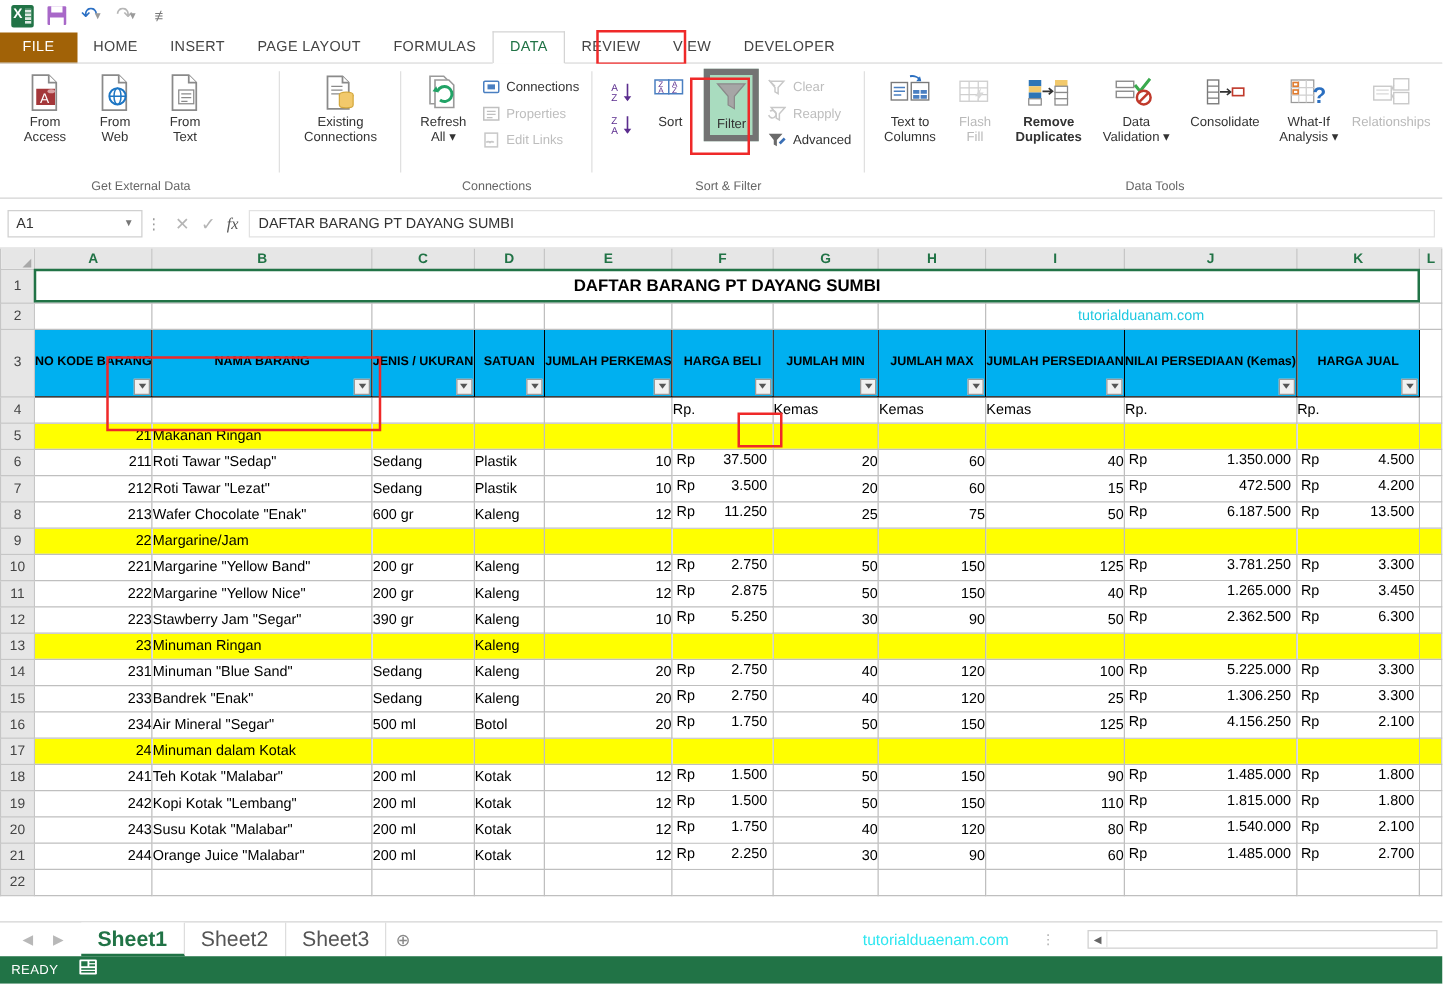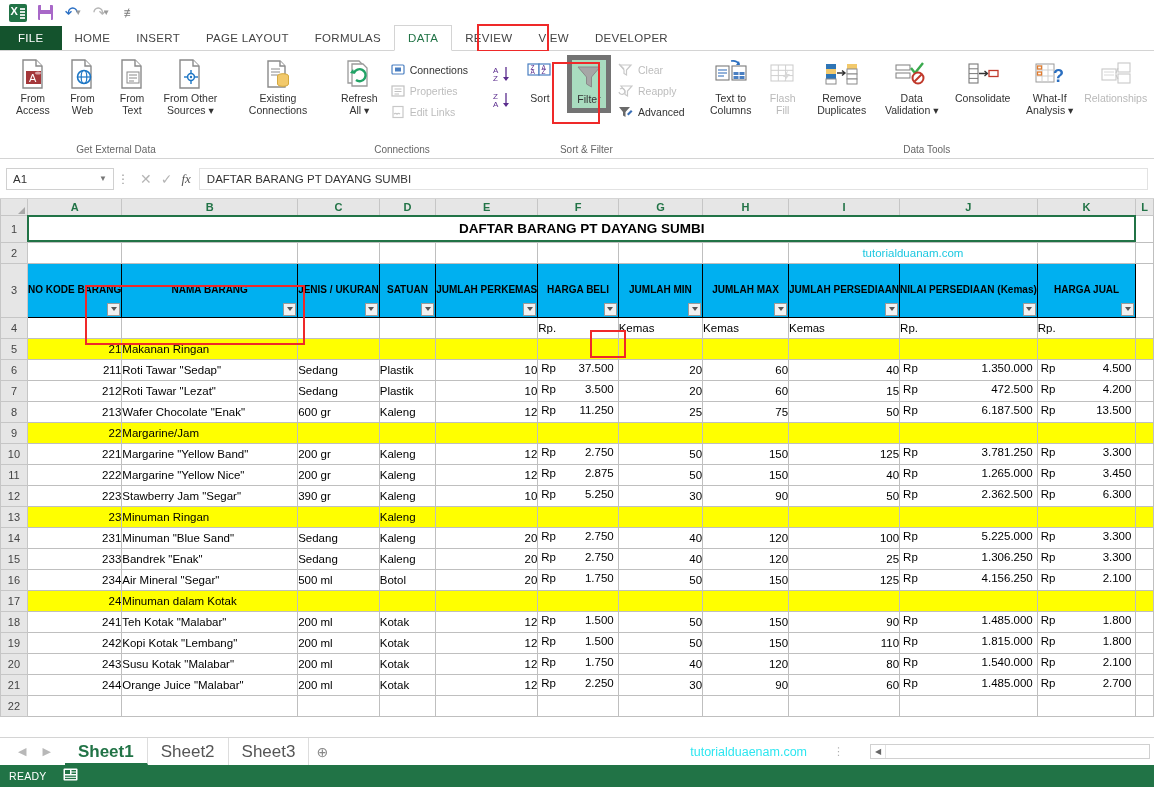--- a/index.html
+++ b/index.html
@@ -26,21 +26,21 @@
   .undo { color:#2a6fc4; font-size:16px; line-height:14px; }
   .redo { color:#b6b6b6; font-size:16px; line-height:14px; }
   .caret { color:#9a9a9a; font-size:8px; margin-left:-4px; }
   .qat-more { color:#7a7a7a; font-size:12px; }
   .doc-title { position:absolute; left:0; right:0; top:5px; text-align:center; font-size:12px; color:#bdbdbd; }
 
   
   .tabbar { height:25px; background:#fff; position:relative; border-bottom:none; }
   .tabs { display:flex; align-items:flex-end; height:25px; }
   .tab { font-size:11.5px; color:#444; padding:0 13px; height:25px; line-height:25px; letter-spacing:.3px; }
-  .tab.file { background:#14532d; color:#fff; font-weight:normal; padding:0 18px; }
+  .tab.file { background:#a16207; color:#fff; font-weight:normal; padding:0 18px; }
   .tab.active { color:#217346; background:#fff; border:1px solid #d4d4d4; border-bottom:1px solid #fff; position:relative; z-index:3; height:26px; line-height:25px;}
   .tabrule { position:absolute; left:0; right:0; bottom:0; height:1px; background:#d4d4d4; }
 
   
   .ribbon { height:108px; background:#fff; border-bottom:1px solid #d4d4d4; display:flex; position:relative; padding-left:4px; }
   .grp { display:flex; flex-direction:column; position:relative; padding:0 4px; }
   .grp-body { display:flex; align-items:flex-start; flex:1; padding-top:4px; }
   .grp-title { text-align:center; font-size:10px; color:#666; padding-bottom:3px; }
   .grp-sep { width:1px; background:#e0e0e0; margin:6px 2px 20px 2px; }
   .bigbtn { width:56px; display:flex; flex-direction:column; align-items:center; padding:3px 1px 0; }
@@ -183,35 +183,20 @@
               <path d="M3 1 h13 l6 6 v22 h-19 z" fill="#fff" stroke="#8a8a8a" stroke-width="1.4"></path>
               <path d="M16 1 v6 h6" fill="#fff" stroke="#8a8a8a" stroke-width="1.4"></path>
               <rect x="8" y="13" width="12" height="11" fill="#fff" stroke="#8a8a8a" stroke-width="1"></rect>
               <line x1="10" y1="16" x2="18" y2="16" stroke="#8a8a8a"></line>
               <line x1="10" y1="19" x2="18" y2="19" stroke="#8a8a8a"></line>
               <line x1="10" y1="22" x2="15" y2="22" stroke="#8a8a8a"></line>
             </svg>
         </div>
         <div class="lbl"><span>From</span><br><span>Text</span></div>
       </div>
-      <div class="bigbtn" style="width:76px;">
-        <div class="ic">
-          <svg width="26" height="30" viewBox="0 0 26 30">
-              <path d="M3 1 h13 l6 6 v22 h-19 z" fill="#fff" stroke="#8a8a8a" stroke-width="1.4"></path>
-              <path d="M16 1 v6 h6" fill="#fff" stroke="#8a8a8a" stroke-width="1.4"></path>
-              <circle cx="14" cy="18" r="3.4" fill="none" stroke="#1d76c4" stroke-width="1.5"></circle>
-              <circle cx="14" cy="18" r="1.2" fill="#1d76c4"></circle>
-              <line x1="14" y1="11" x2="14" y2="14" stroke="#1d76c4" stroke-width="1.4"></line>
-              <line x1="14" y1="22" x2="14" y2="25" stroke="#1d76c4" stroke-width="1.4"></line>
-              <line x1="7" y1="18" x2="10" y2="18" stroke="#1d76c4" stroke-width="1.4"></line>
-              <line x1="18" y1="18" x2="21" y2="18" stroke="#1d76c4" stroke-width="1.4"></line>
-            </svg>
-        </div>
-        <div class="lbl"><span>From Other</span><br><span>Sources ▾</span></div>
-      </div>
     </div>
     <div class="grp-title">Get External Data</div>
   </div>
   <div class="grp-sep"></div>
 
   <div class="grp" style="width:92px;">
     <div class="grp-body" style="justify-content:flex-end;">
       <div class="bigbtn" style="width:84px;">
         <div class="ic">
           <svg width="28" height="30" viewBox="0 0 28 30">
@@ -369,21 +354,21 @@
               <rect x="3" y="5" width="22" height="16" fill="#fff" stroke="#cfcfcf" stroke-width="1.1"></rect>
               <line x1="3" y1="10.3" x2="25" y2="10.3" stroke="#cfcfcf"></line>
               <line x1="3" y1="15.6" x2="25" y2="15.6" stroke="#cfcfcf"></line>
               <line x1="10.3" y1="5" x2="10.3" y2="21" stroke="#cfcfcf"></line>
               <line x1="17.6" y1="5" x2="17.6" y2="21" stroke="#cfcfcf"></line>
               <path d="M20 10 l-5 7 h3 l-2 5 l6 -8 h-3 z" fill="#d8d8d8"></path>
             </svg>
         </div>
         <div class="lbl"><span>Flash</span><br><span>Fill</span></div>
       </div>
-      <div class="bigbtn" style="width:74px;">
+      <div class="bigbtn" style="width:74px;font-weight:bold;">
         <div class="ic">
           <svg width="36" height="28" viewBox="0 0 36 28">
               <rect x="2" y="4" width="10" height="5" fill="#2e75b6"></rect>
               <rect x="2" y="9" width="10" height="5" fill="#f2c96b"></rect>
               <rect x="2" y="14" width="10" height="5" fill="#2e75b6"></rect>
               <rect x="2" y="19" width="10" height="5" fill="#fff" stroke="#8a8a8a"></rect>
               <rect x="23" y="4" width="10" height="5" fill="#f2c96b"></rect>
               <rect x="23" y="9" width="10" height="5" fill="#fff" stroke="#8a8a8a"></rect>
               <rect x="23" y="14" width="10" height="5" fill="#fff" stroke="#8a8a8a"></rect>
               <rect x="23" y="19" width="10" height="5" fill="#fff" stroke="#8a8a8a"></rect>

